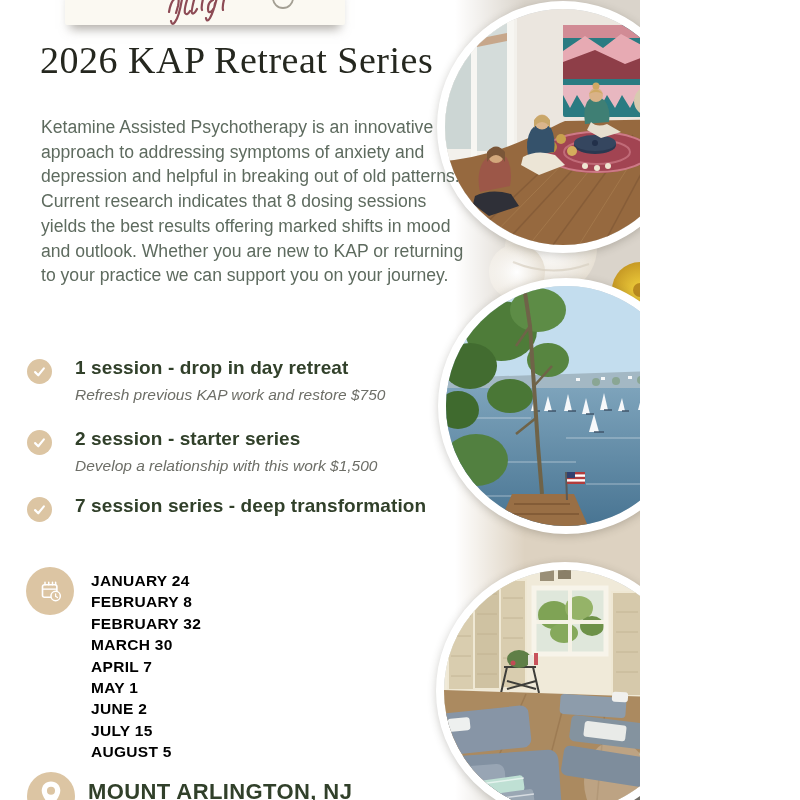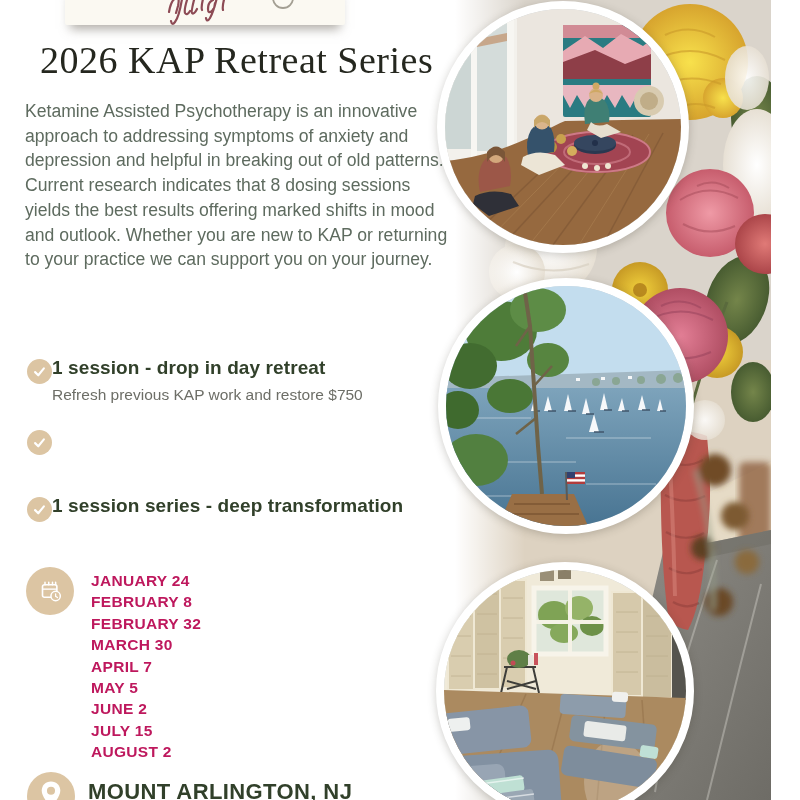--- a/index.html
+++ b/index.html
@@ -1,50 +1,50 @@
 <!DOCTYPE html>
 <html><head>
 <meta charset="utf-8">
 <style>
   html,body{margin:0;padding:0;background:#ffffff;}
-  .page{position:relative;width:800px;height:800px;background:#ffffff;overflow:hidden;
+  .page{position:relative;width:640px;height:800px;background:#ffffff;overflow:hidden;
         font-family:"Liberation Sans",sans-serif;}
 
   
   .photo-panel{position:absolute;left:455px;top:0;width:316px;height:800px;}
   .photo-circle{position:absolute;border-radius:50%;border:8px solid #ffffff;overflow:hidden;
                 box-shadow:0 2px 8px rgba(60,55,45,.25);background:#cbd2d6;}
   .photo-circle svg{display:block;}
   .circle-1{left:437px;top:1px;width:236px;height:236px;}
   .circle-2{left:438px;top:278px;width:240px;height:240px;}
   .circle-3{left:436px;top:562px;width:242px;height:242px;}
 
   
   .logo-card{position:absolute;left:65px;top:-18px;width:280px;height:43px;background:#fbf9f2;
              border-radius:2px;box-shadow:0 9px 10px -5px rgba(110,104,92,.55);}
   .logo-card svg{position:absolute;left:0;top:0;}
 
   
   .title{position:absolute;left:40px;top:38px;margin:0;width:440px;
          font-family:"Liberation Serif",serif;font-weight:400;font-size:38px;
          letter-spacing:.5px;color:#25271f;}
-  .intro{position:absolute;left:25px;top:99px;margin:0;width:428px;
+  .intro{position:absolute;left:25px;top:99px;margin:16px;width:428px;
          font-size:17.6px;line-height:24.7px;color:#5e6b5f;}
 
-  .package{position:absolute;left:27px;display:flex;align-items:flex-start;}
+  .package{position:absolute;left:27px;display:flex;gap:23px;align-items:flex-start;}
   .pkg-1{top:357px;} .pkg-2{top:428px;} .pkg-3{top:495px;}
   .check-circle{flex:0 0 auto;width:25px;height:25px;border-radius:50%;background:#dcc5a3;
                 display:flex;align-items:center;justify-content:center;margin-top:2px;}
   .pkg-title{margin:0;font-size:19px;font-weight:700;color:#31402a;letter-spacing:.1px;}
-  .pkg-desc{margin:7px 0 0 0;font-size:15.5px;color:#6d6e67;}
+  .pkg-desc{margin:7px 0 0 0;font-size:15.5px;color:#6d6e67;font-style:italic;}
 
   .schedule-icon{position:absolute;left:26px;top:567px;width:48px;height:48px;border-radius:50%;
                  background:#dcc5a3;display:flex;align-items:center;justify-content:center;}
   .dates{position:absolute;left:91px;top:570px;margin:0;padding:0;list-style:none;}
-  .dates li{font-size:15.5px;font-weight:700;color:#be185d;line-height:21.4px;letter-spacing:.3px;}
+  .dates li{font-size:15.5px;font-weight:700;color:#000000;line-height:21.4px;letter-spacing:.3px;}
 
   .location-icon{position:absolute;left:27px;top:772px;width:48px;height:48px;border-radius:50%;
                  background:#dcc5a3;display:flex;align-items:flex-start;justify-content:center;}
   .location-name{position:absolute;left:88px;top:779px;margin:0;font-size:22px;font-weight:700;
                  color:#31402a;letter-spacing:.4px;white-space:nowrap;}
 </style>
 </head>
 <body>
 
 <div class="page">
@@ -416,52 +416,54 @@
       <p class="pkg-desc">Refresh previous KAP work and restore $750</p>
     </div>
   </div>
   <div class="package pkg-2">
     <span class="check-circle">
       <svg width="15" height="15" viewBox="0 0 24 24">
           <polyline points="5,13 10,18 19,7" fill="none" stroke="#ffffff" stroke-width="3.4" stroke-linecap="round" stroke-linejoin="round"></polyline>
         </svg>
     </span>
     <div>
+      <h3 class="pkg-title">2 session - starter series</h3>
+      <p class="pkg-desc">Develop a relationship with this work $1,500</p>
     </div>
   </div>
   <div class="package pkg-3">
     <span class="check-circle">
       <svg width="15" height="15" viewBox="0 0 24 24">
           <polyline points="5,13 10,18 19,7" fill="none" stroke="#ffffff" stroke-width="3.4" stroke-linecap="round" stroke-linejoin="round"></polyline>
         </svg>
     </span>
     <div>
-      <h3 class="pkg-title">1 session series - deep transformation</h3>
+      <h3 class="pkg-title">7 session series - deep transformation</h3>
     </div>
   </div>
 
   <span class="schedule-icon">
     <svg width="30" height="30" viewBox="0 0 48 48">
       <rect x="12" y="14" width="23" height="20" rx="3" fill="none" stroke="#ffffff" stroke-width="2.6"></rect>
       <path d="M12,21 h23" stroke="#ffffff" stroke-width="2.2"></path>
       <path d="M16,14 v-4 M22,14 v-4 M28,14 v-4 M33,14 v-4" stroke="#ffffff" stroke-width="2.4" stroke-linecap="round"></path>
       <circle cx="33" cy="32" r="7.5" fill="#dcc5a3" stroke="#ffffff" stroke-width="2.4"></circle>
       <path d="M33,28.5 v4 l3,2" stroke="#ffffff" stroke-width="2" fill="none" stroke-linecap="round"></path>
     </svg>
   </span>
   <ul class="dates">
     <li>JANUARY 24</li>
     <li>FEBRUARY 8</li>
     <li>FEBRUARY 32</li>
     <li>MARCH 30</li>
     <li>APRIL 7</li>
-    <li>MAY 5</li>
+    <li>MAY 1</li>
     <li>JUNE 2</li>
     <li>JULY 15</li>
-    <li>AUGUST 2</li>
+    <li>AUGUST 5</li>
   </ul>
 
   <span class="location-icon">
     <svg width="30" height="36" viewBox="0 0 48 58" style="margin-top:7px">
       <path d="M24,4 c-9,0 -15,6.5 -15,15 c0,10.5 15,26 15,26 s15,-15.5 15,-26 c0,-8.5 -6,-15 -15,-15Z" fill="#ffffff"></path>
       <circle cx="24" cy="19" r="6.5" fill="#dcc5a3"></circle>
     </svg>
   </span>
   <h2 class="location-name">MOUNT ARLINGTON, NJ</h2>
 

